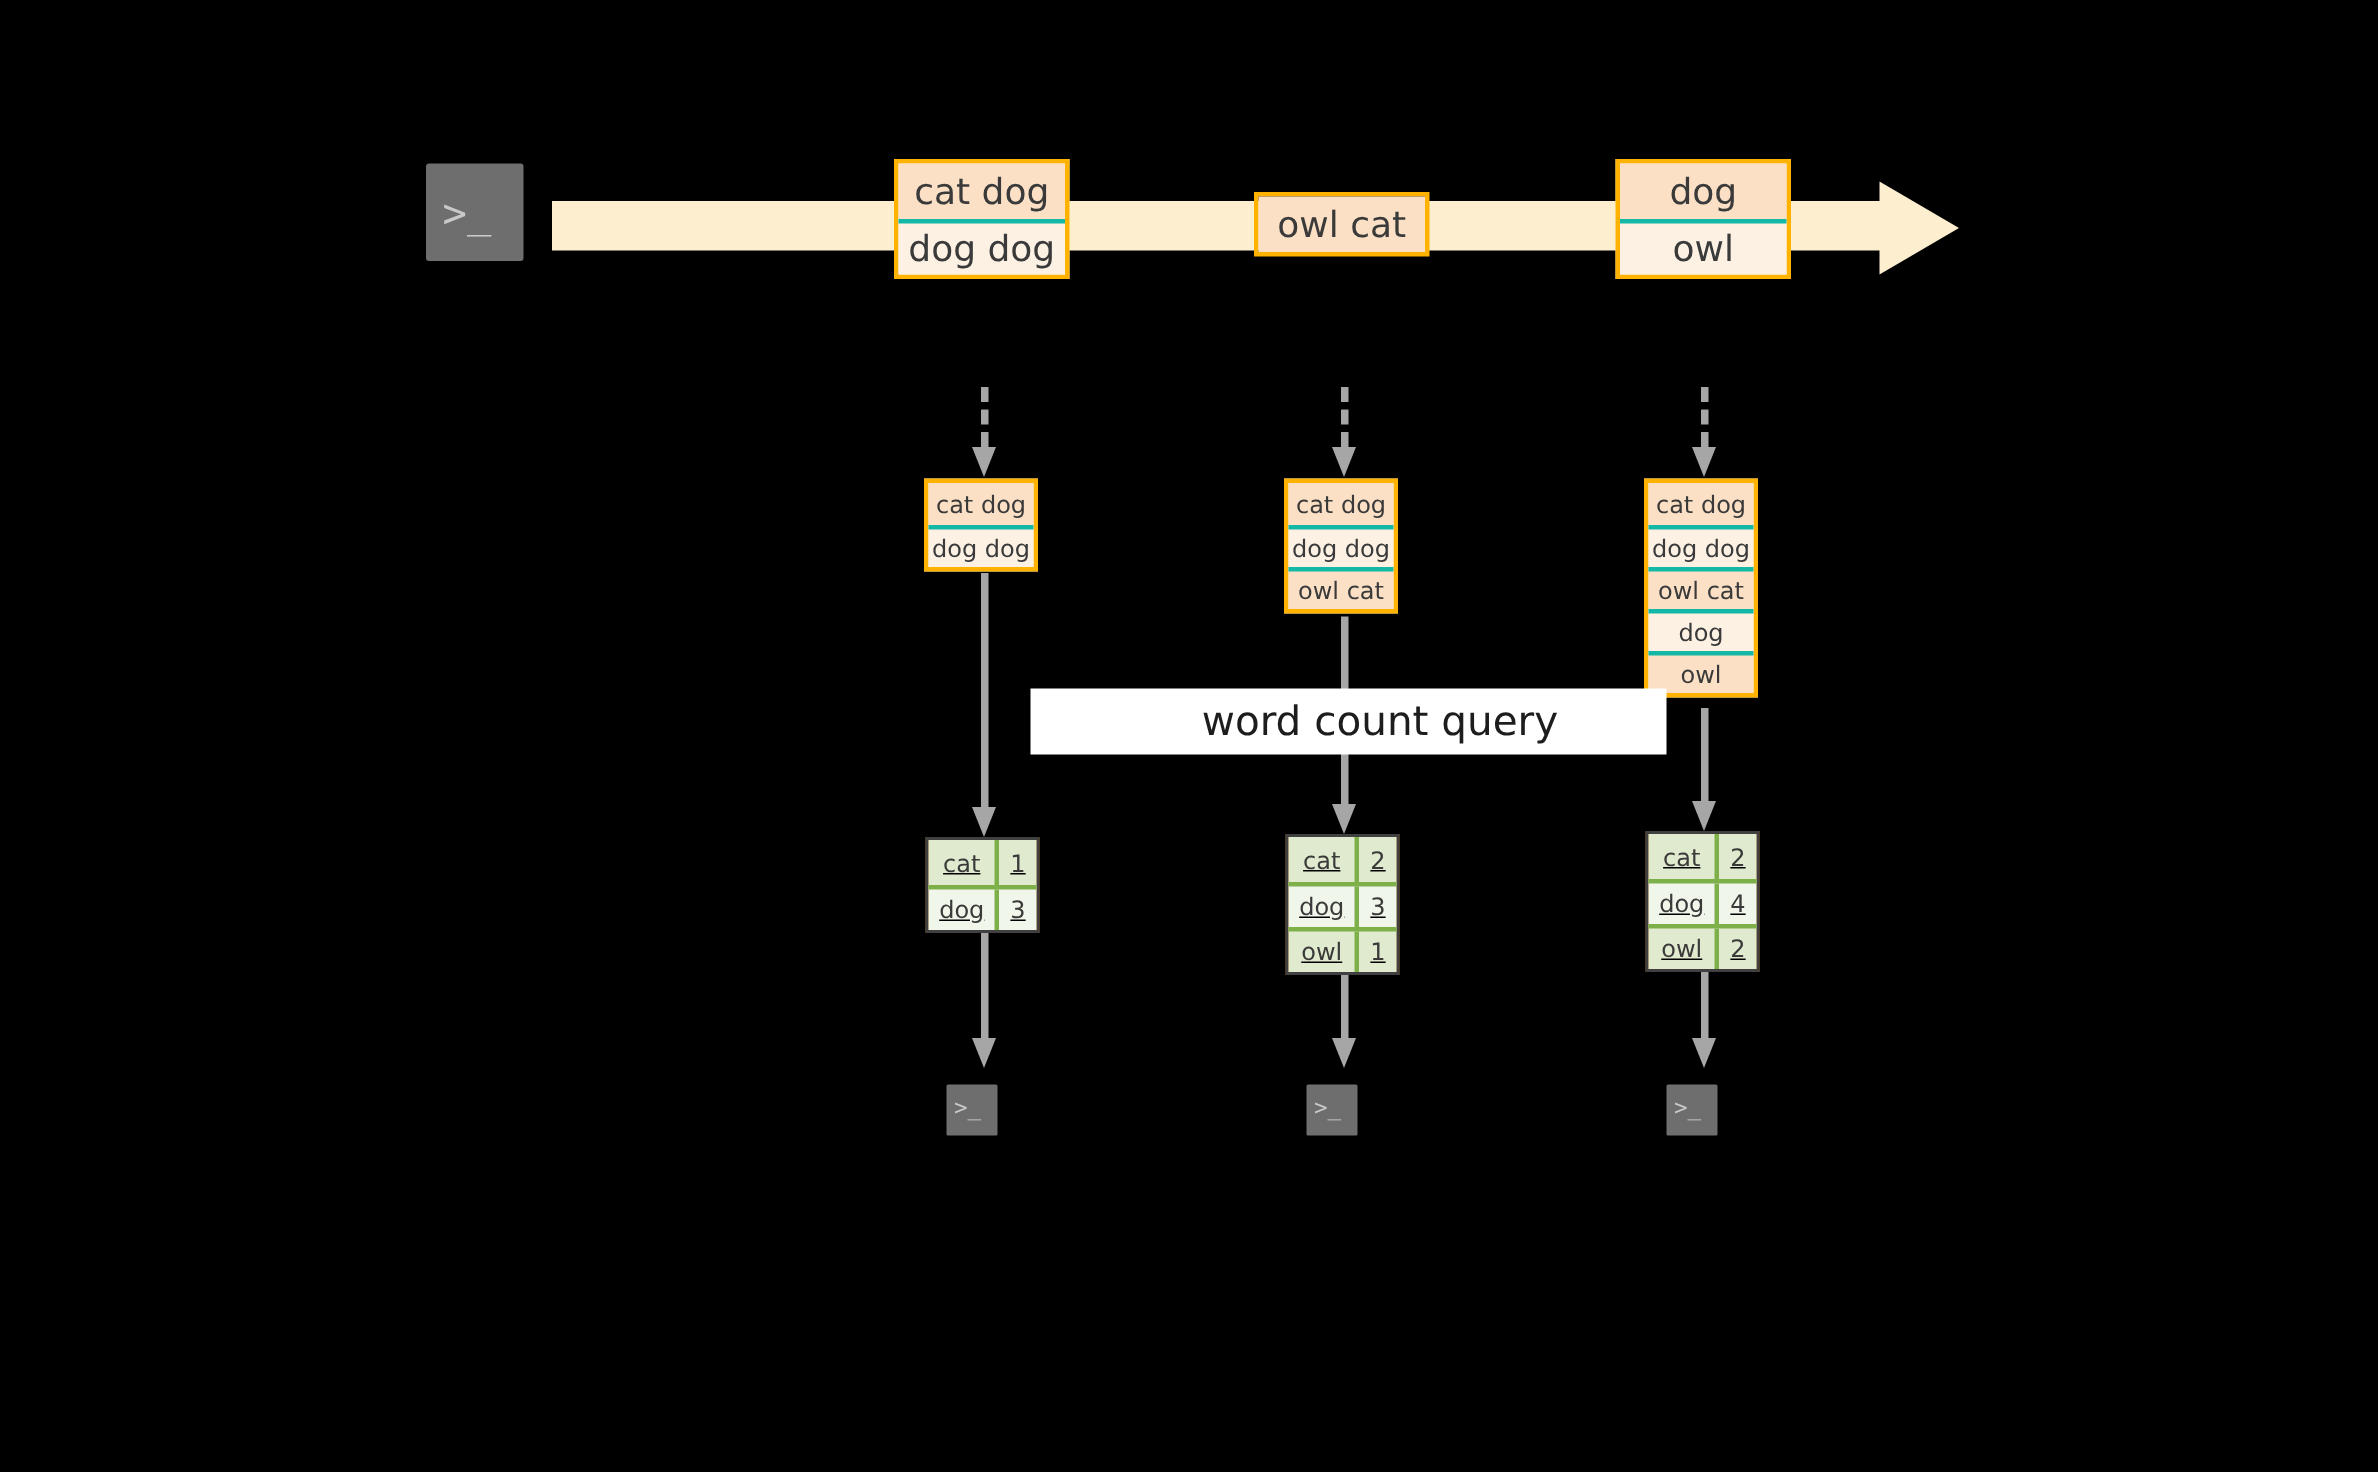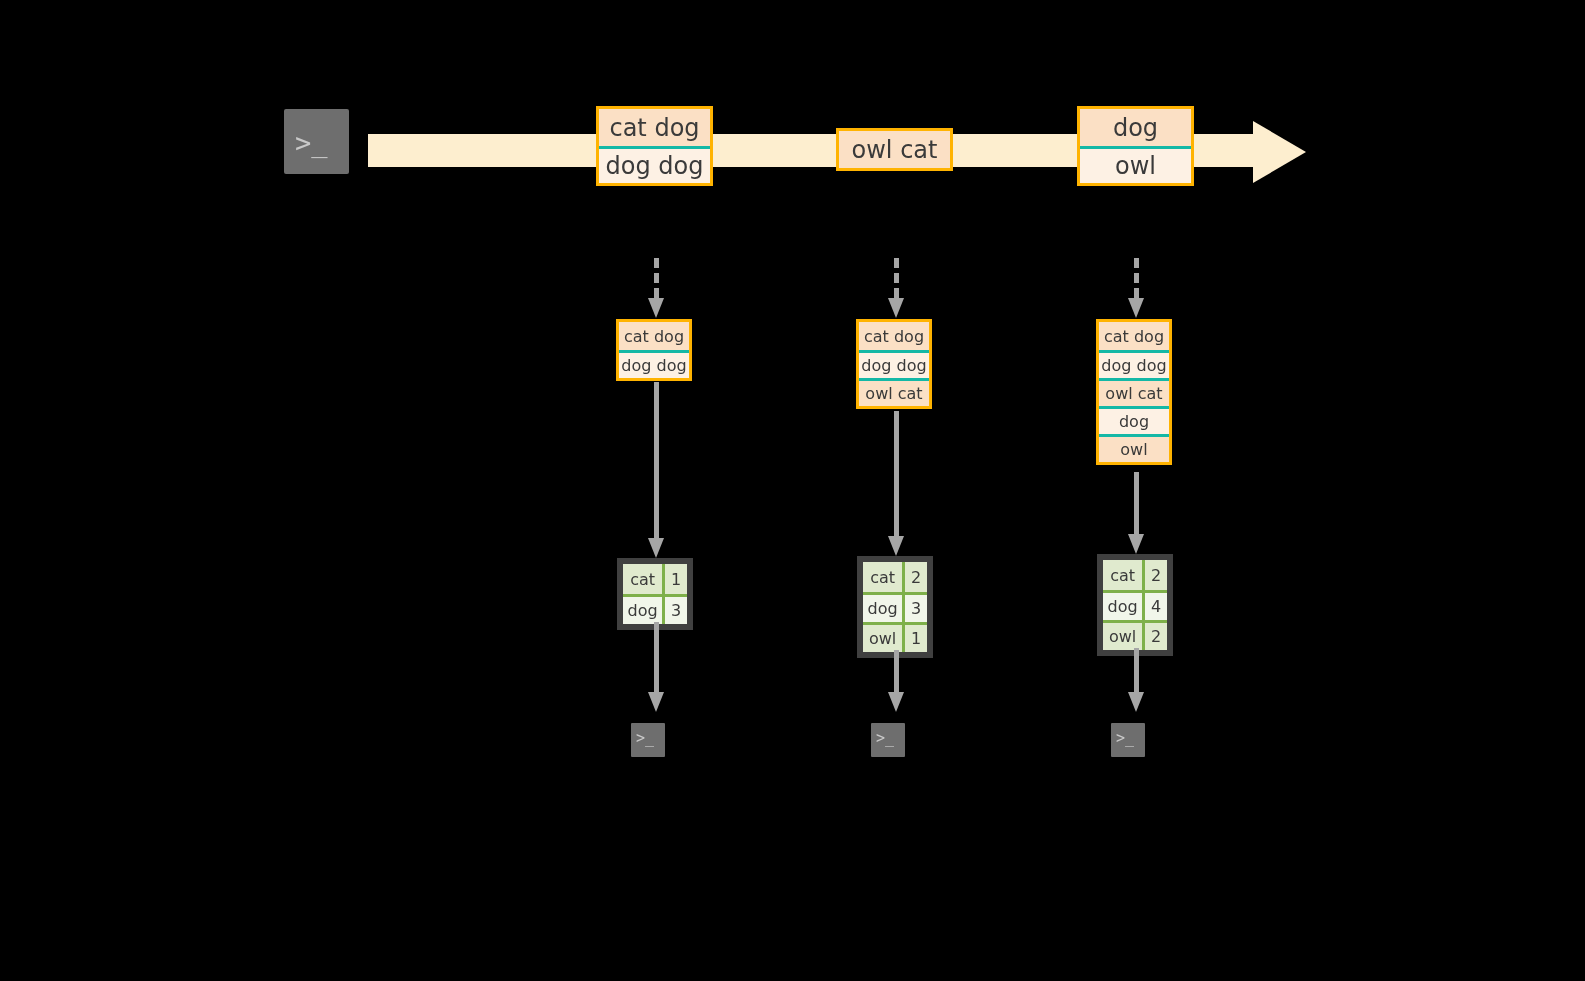--- a/index.html
+++ b/index.html
@@ -119,22 +119,23 @@
   #stream-box-3 { left: 1077px; top: 106px; width: 117px; }
 
   #stack-box-1 { left: 616px; top: 319px; width: 76px; }
   #stack-box-2 { left: 856px; top: 319px; width: 76px; }
   #stack-box-3 { left: 1096px; top: 319px; width: 76px; }
 
   
   .restable {
     position: absolute;
     box-sizing: border-box;
-    border: 6px solid #404040;
+    border: 2px solid #404040;
     background: #a16207;
+    text-decoration: underline;
   }
   .restable .trow {
     display: flex;
     box-sizing: border-box;
     height: 30px;
   }
   .restable .trow + .trow { border-top: 3px solid #7eb04a; }
   .restable .trow.dark  { background: #e0eace; }
   .restable .trow.light { background: #f1f6ea; }
   .restable .cell {
@@ -264,20 +265,23 @@
   </div>
   <div class="conn" style="left:894px; top:411px; height:145px;">
     <div class="line" style="height:125px;"></div>
     <div class="head"></div>
   </div>
   <div class="conn" style="left:1134px; top:472px; height:82px;">
     <div class="line" style="height:62px;"></div>
     <div class="head"></div>
   </div>
 
+  <div id="query-banner">
+    <span class="label">word count query</span>
+  </div>
 
   <div class="restable" id="result-1">
     <div class="trow dark">
       <div class="cell key">cat</div>
       <div class="cell val">1</div>
     </div>
     <div class="trow light">
       <div class="cell key">dog</div>
       <div class="cell val">3</div>
     </div>

